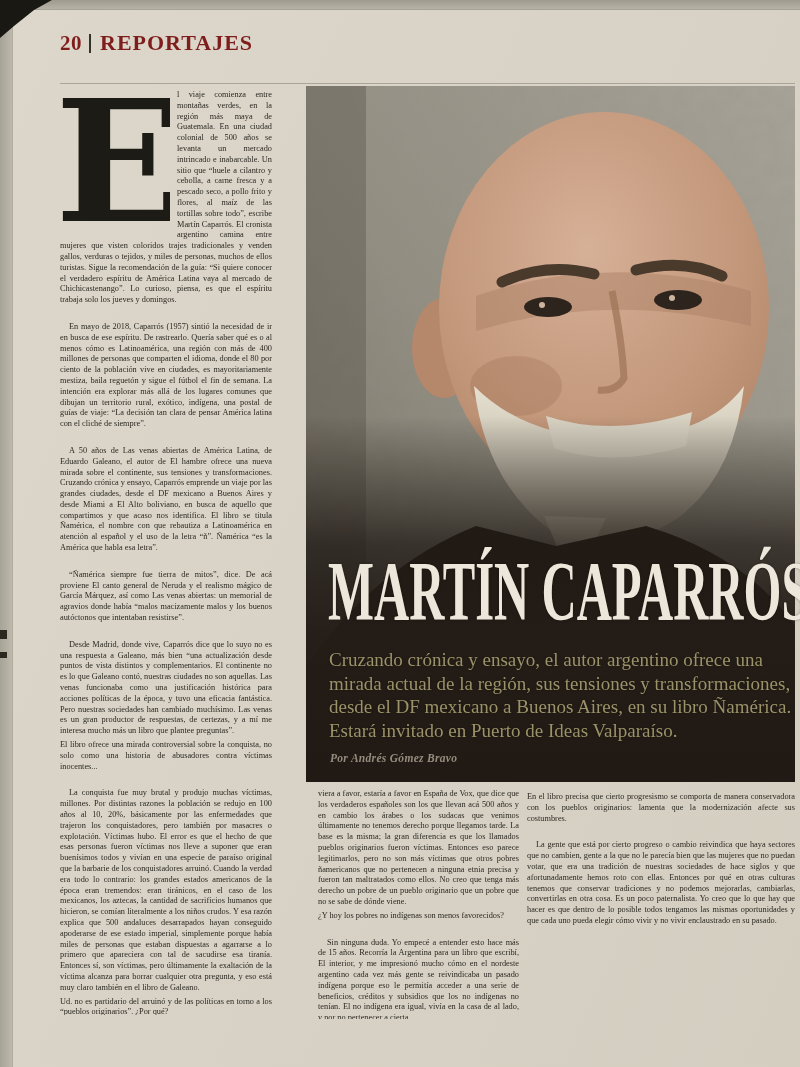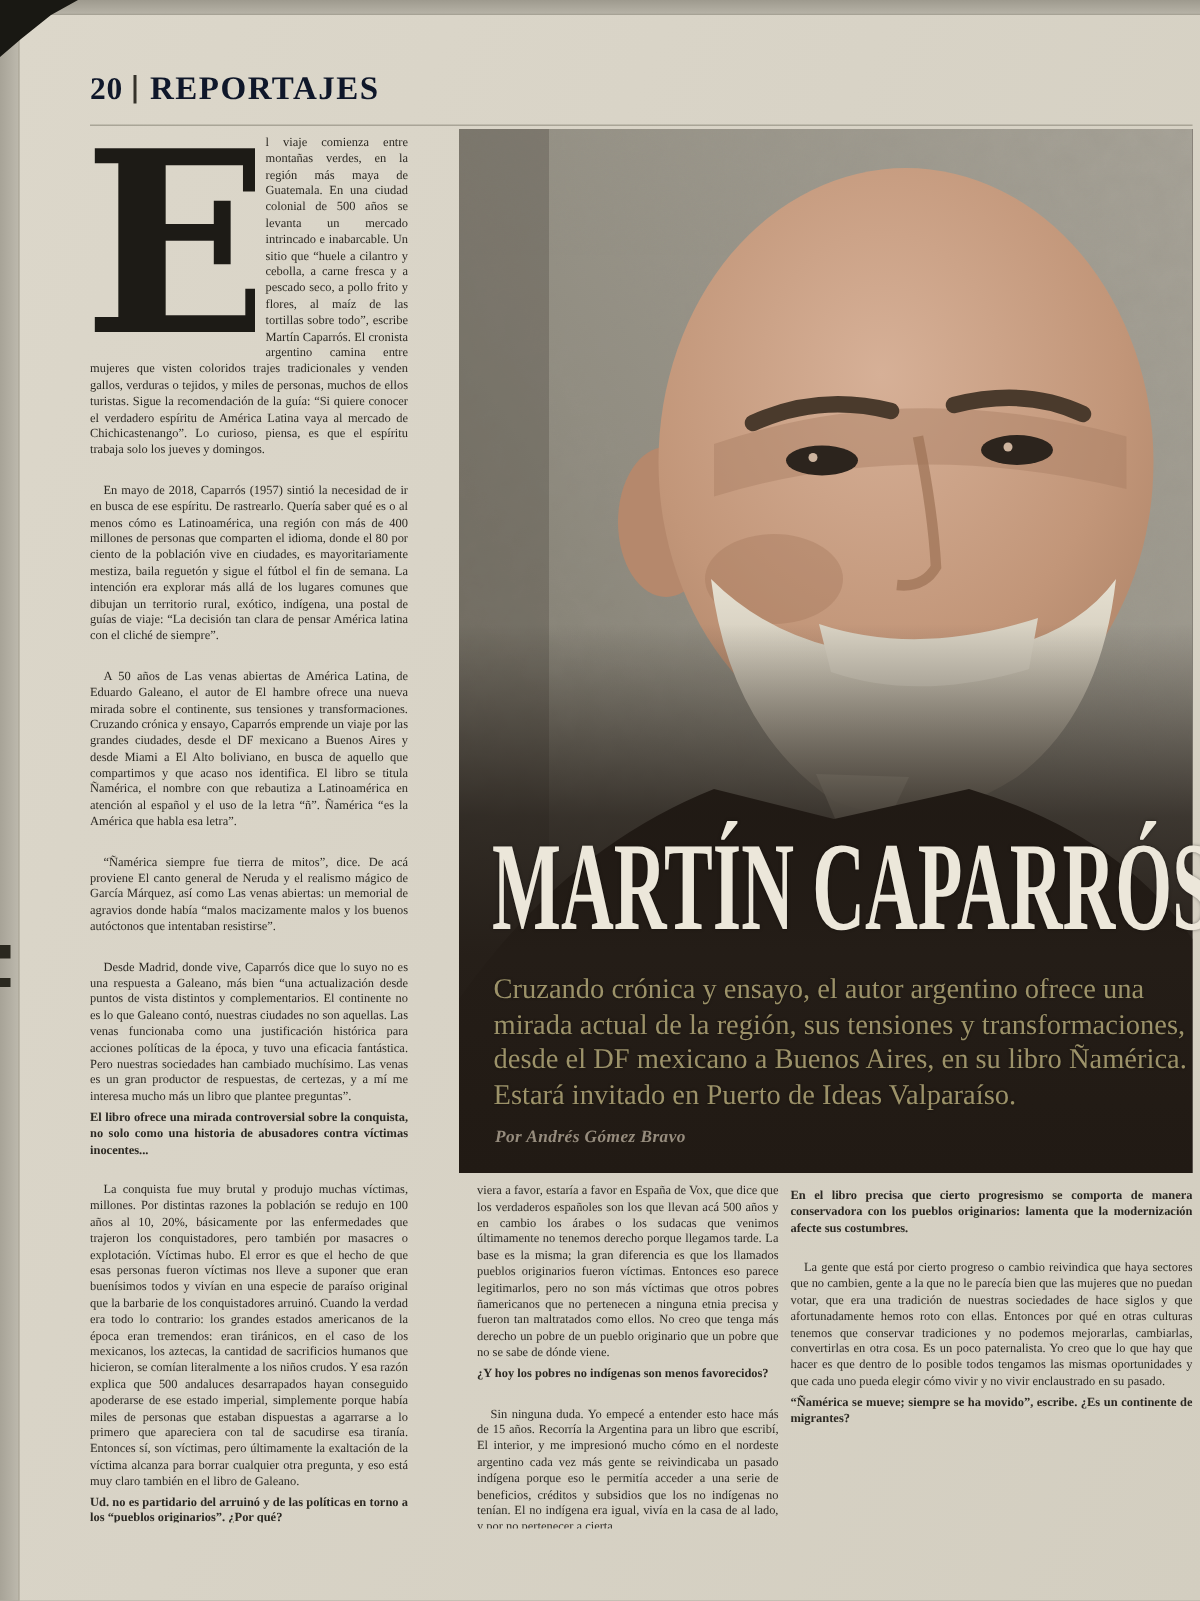--- a/index.html
+++ b/index.html
@@ -14,35 +14,35 @@
     border-top:1px solid #a6a295;border-left:1px solid #b0ab9d;
   }
   .scan-strip-top{position:absolute;left:0;top:0;width:800px;height:9px;background:linear-gradient(#9e9a8e,#b6b2a6);}
   .scan-strip-left{position:absolute;left:0;top:0;width:12px;height:1067px;background:linear-gradient(90deg,#a7a397,#bcb8ac);}
   .corner-mark{
     position:absolute;left:0;top:0;width:52px;height:38px;background:#191813;
     clip-path:polygon(0 0,52px 0,34px 10px,14px 26px,0 38px);
   }
   .edge-tick{position:absolute;left:0;width:7px;height:9px;background:#2a281f;}
 
-  .page-header{position:absolute;left:60px;top:46px;color:#0f172a;white-space:nowrap;}
+  .page-header{position:absolute;left:60px;top:30px;color:#7f1d1d;white-space:nowrap;}
   .page-number{font-size:21px;font-weight:bold;letter-spacing:.5px;}
   .header-divider{display:inline-block;width:2px;height:19px;background:#35322a;margin:0 9px -3px 7px;}
   .section-title{font-size:22px;font-weight:bold;letter-spacing:1px;}
   .header-rule{position:absolute;left:60px;top:83px;width:735px;height:1px;background:#8f8a7c;opacity:.65;}
 
   
   .col{
     position:absolute;font-size:8.3px;line-height:10.8px;color:#2b2822;
     text-align:justify;overflow:hidden;
     font-family:"Liberation Serif", serif;
   }
   .col p{margin:0 0 1px 0;}
   .col p.ind{text-indent:9px;margin-top:16px;}
-  .col p.q{font-weight:bold;margin:3px 0 2px 0;}
+  .col p.q{font-weight:normal;margin:3px 0 2px 0;}
   #col-left{left:60px;top:90px;width:212px;height:925px;}
   #col-mid{left:318px;top:789px;width:201px;height:230px;}
   #col-right{left:527px;top:789px;width:268px;height:240px;}
   .dropcap{
     float:left;width:110px;height:147px;overflow:hidden;
     font-family:"DejaVu Serif", serif;font-weight:bold;
     font-size:168px;line-height:141px;color:#1d1b16;
     margin:2px 7px 1px 0;text-indent:-5px;
   }
 
@@ -153,16 +153,15 @@
 
 <div class="col" id="col-mid">
   <p>viera a favor, estaría a favor en España de Vox, que dice que los verdaderos españoles son los que llevan acá 500 años y en cambio los árabes o los sudacas que venimos últimamente no tenemos derecho porque llegamos tarde. La base es la misma; la gran diferencia es que los llamados pueblos originarios fueron víctimas. Entonces eso parece legitimarlos, pero no son más víctimas que otros pobres ñamericanos que no pertenecen a ninguna etnia precisa y fueron tan maltratados como ellos. No creo que tenga más derecho un pobre de un pueblo originario que un pobre que no se sabe de dónde viene.</p>
   <p class="q">¿Y hoy los pobres no indígenas son menos favorecidos?</p>
   <p class="ind">Sin ninguna duda. Yo empecé a entender esto hace más de 15 años. Recorría la Argentina para un libro que escribí, El interior, y me impresionó mucho cómo en el nordeste argentino cada vez más gente se reivindicaba un pasado indígena porque eso le permitía acceder a una serie de beneficios, créditos y subsidios que los no indígenas no tenían. El no indígena era igual, vivía en la casa de al lado, y por no pertenecer a cierta</p>
 </div>
 
 <div class="col" id="col-right">
   <p class="q">En el libro precisa que cierto progresismo se comporta de manera conservadora con los pueblos originarios: lamenta que la modernización afecte sus costumbres.</p>
   <p class="ind">La gente que está por cierto progreso o cambio reivindica que haya sectores que no cambien, gente a la que no le parecía bien que las mujeres que no puedan votar, que era una tradición de nuestras sociedades de hace siglos y que afortunadamente hemos roto con ellas. Entonces por qué en otras culturas tenemos que conservar tradiciones y no podemos mejorarlas, cambiarlas, convertirlas en otra cosa. Es un poco paternalista. Yo creo que lo que hay que hacer es que dentro de lo posible todos tengamos las mismas oportunidades y que cada uno pueda elegir cómo vivir y no vivir enclaustrado en su pasado.</p>
-  <p class="q">“Ñamérica se mueve; siempre se ha movido”, escribe. ¿Es un continente de migrantes?</p>
 </div>
 
 <div class="corner-mark"></div>
 
 </body></html>

